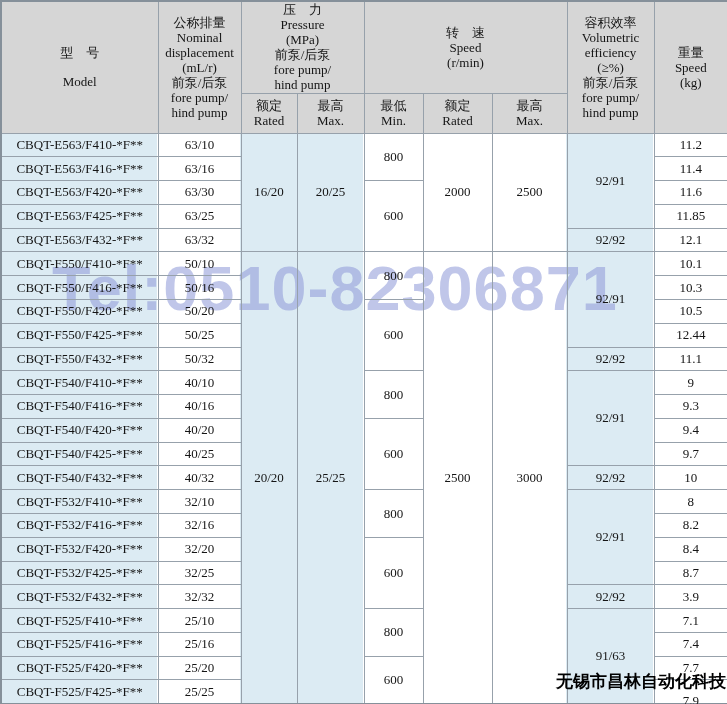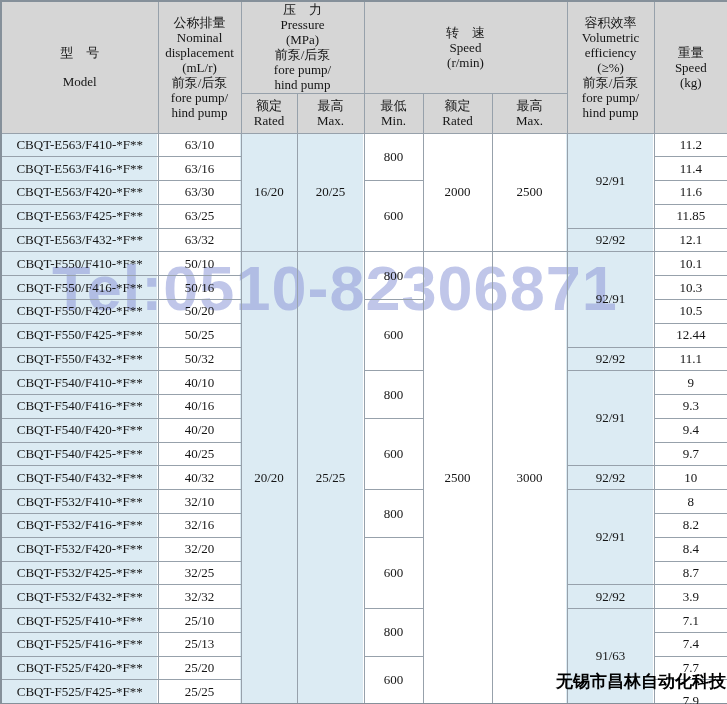--- a/index.html
+++ b/index.html
@@ -272,21 +272,21 @@
         </tr>
         <tr>
           <td>CBQT-F525/F410-*F**</td>
           <td>25/10</td>
           <td rowspan="2">800</td>
           <td rowspan="4">91/63</td>
           <td>7.1</td>
         </tr>
         <tr>
           <td>CBQT-F525/F416-*F**</td>
-          <td>25/13</td>
+          <td>25/16</td>
           <td>7.4</td>
         </tr>
         <tr>
           <td>CBQT-F525/F420-*F**</td>
           <td>25/20</td>
           <td rowspan="2">600</td>
           <td>7.7</td>
         </tr>
         <tr>
           <td>CBQT-F525/F425-*F**</td>

